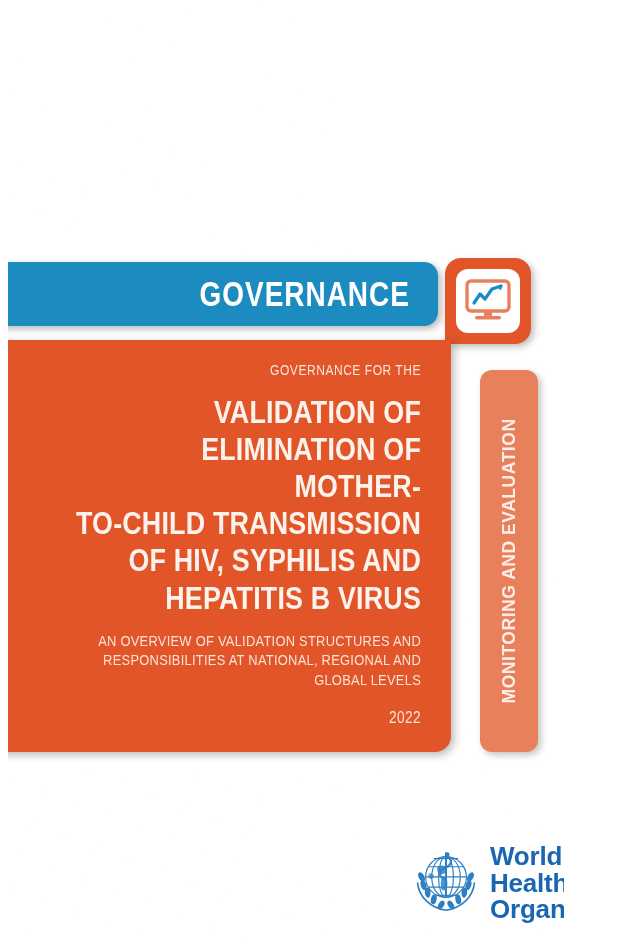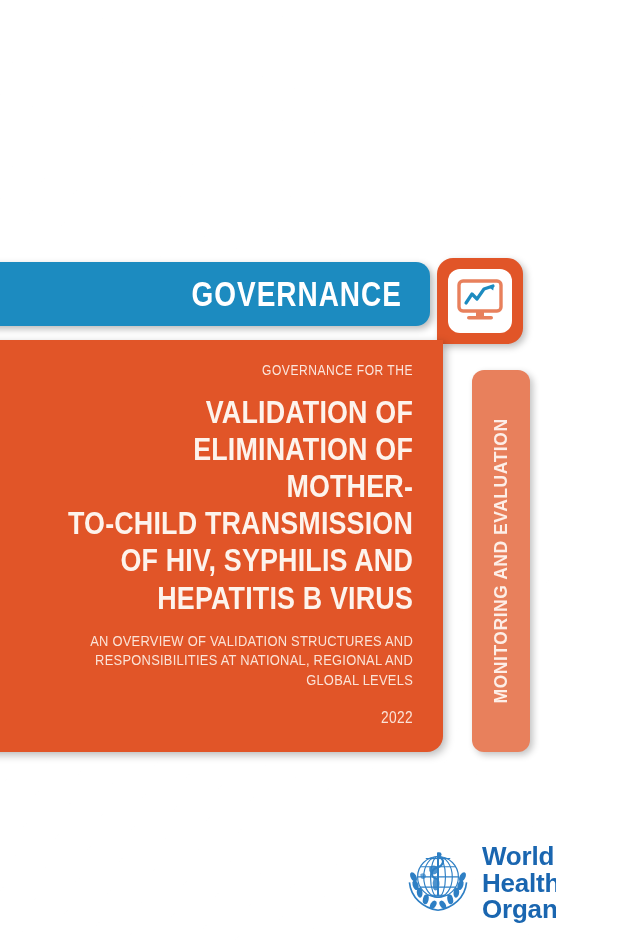--- a/index.html
+++ b/index.html
@@ -10,20 +10,21 @@
   body {
     font-family: "Liberation Sans", sans-serif;
   }
 
   .cover {
     position: relative;
     width: 556px;
     height: 940px;
     overflow: hidden;
     background: #000000;
+    margin-left: 8px;
   }
 
   
   .bg-pattern {
     position: absolute;
     inset: 0;
     background-color: #cfe4f2;
     overflow: hidden;
   }
   .bg-pattern .tiles {

